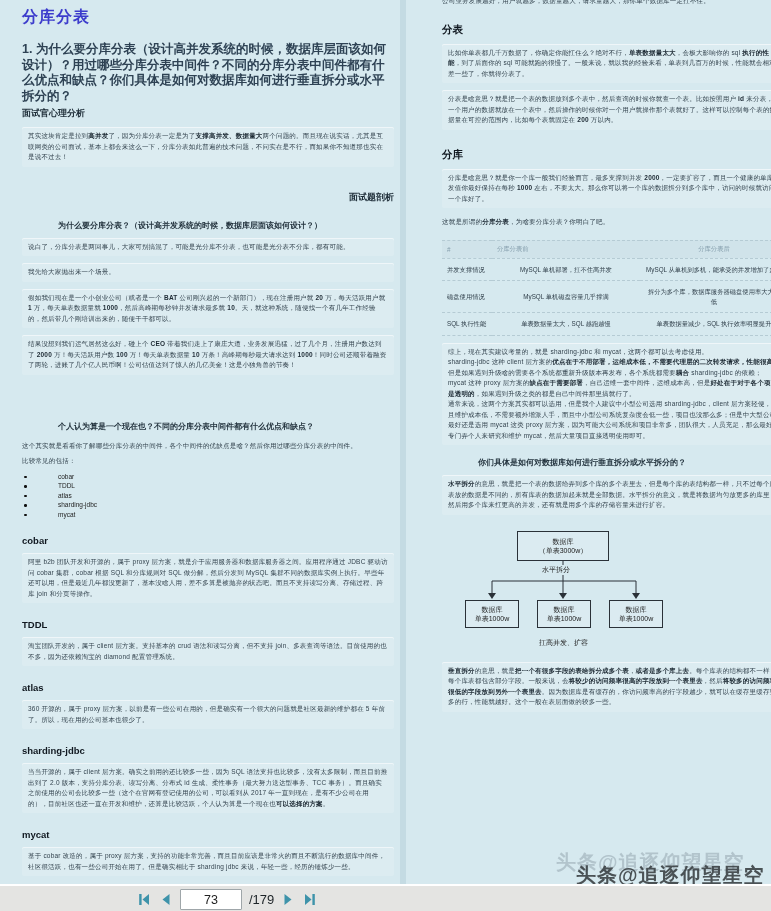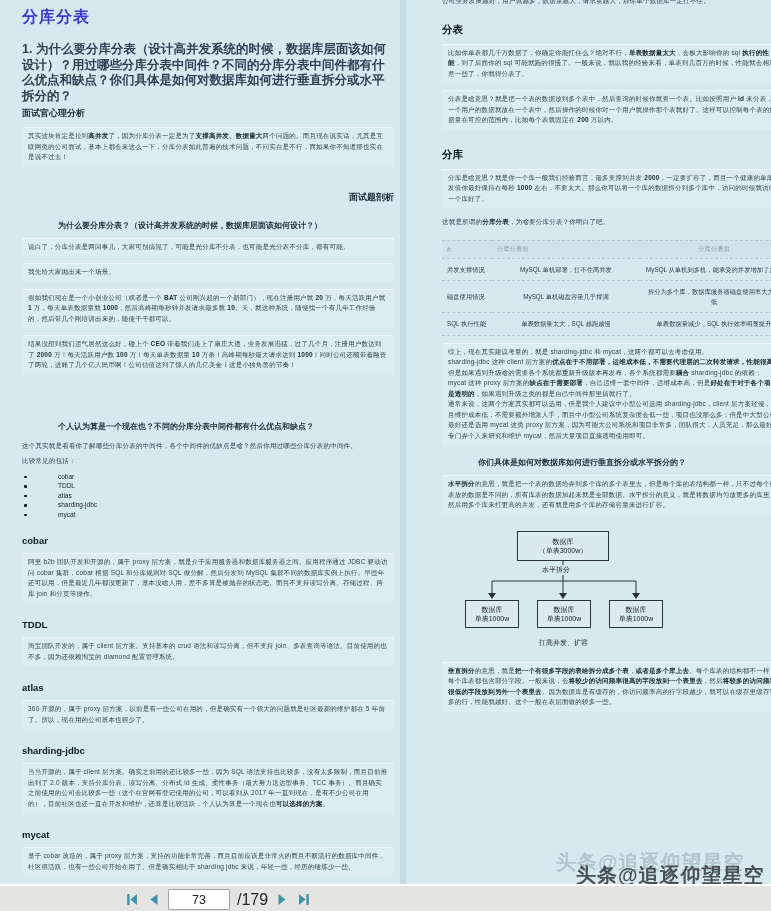--- a/index.html
+++ b/index.html
@@ -67,27 +67,27 @@
     position:absolute;font-weight:bold;white-space:nowrap;letter-spacing:1px;pointer-events:none;
   }
   .watermark{left:576px;top:862px;font-size:20px;color:rgba(55,60,64,.88);}
   .watermark-ghost{left:556px;top:849px;font-size:20px;color:rgba(120,138,148,.38);}
 
   
   .toolbar{
     position:absolute;left:0;bottom:0;width:771px;height:25px;
     background:#e4e4e2;border-top:2px solid #ffffff;box-sizing:content-box;
   }
-  .nav-controls{position:absolute;left:124px;top:3px;display:flex;align-items:center;gap:7px;}
+  .nav-controls{position:absolute;left:136px;top:3px;display:flex;align-items:center;gap:7px;}
   .nav-btn{width:15px;height:15px;display:flex;align-items:center;justify-content:center;cursor:pointer;}
   .page-input{
     width:56px;height:17px;background:#fff;border:1px solid #9fa6a9;border-radius:1px;
     text-align:center;font-size:12.5px;color:#222;font-family:"Liberation Sans","DejaVu Sans",sans-serif;
   }
-  .page-total{font-size:16px;color:#1d2428;}
+  .page-total{font-size:13px;color:#1d2428;}
 </style>
 </head>
 <body>
 
 <div class="page page-left">
   <div class="doc-title">分库分表</div>
 
   <div class="h-question">1. 为什么要分库分表（设计高并发系统的时候，数据库层面该如何设计）？用过哪些分库分表中间件？不同的分库分表中间件都有什么优点和缺点？你们具体是如何对数据库如何进行垂直拆分或水平拆分的？</div>
 
   <div class="h-section">面试官心理分析</div>

